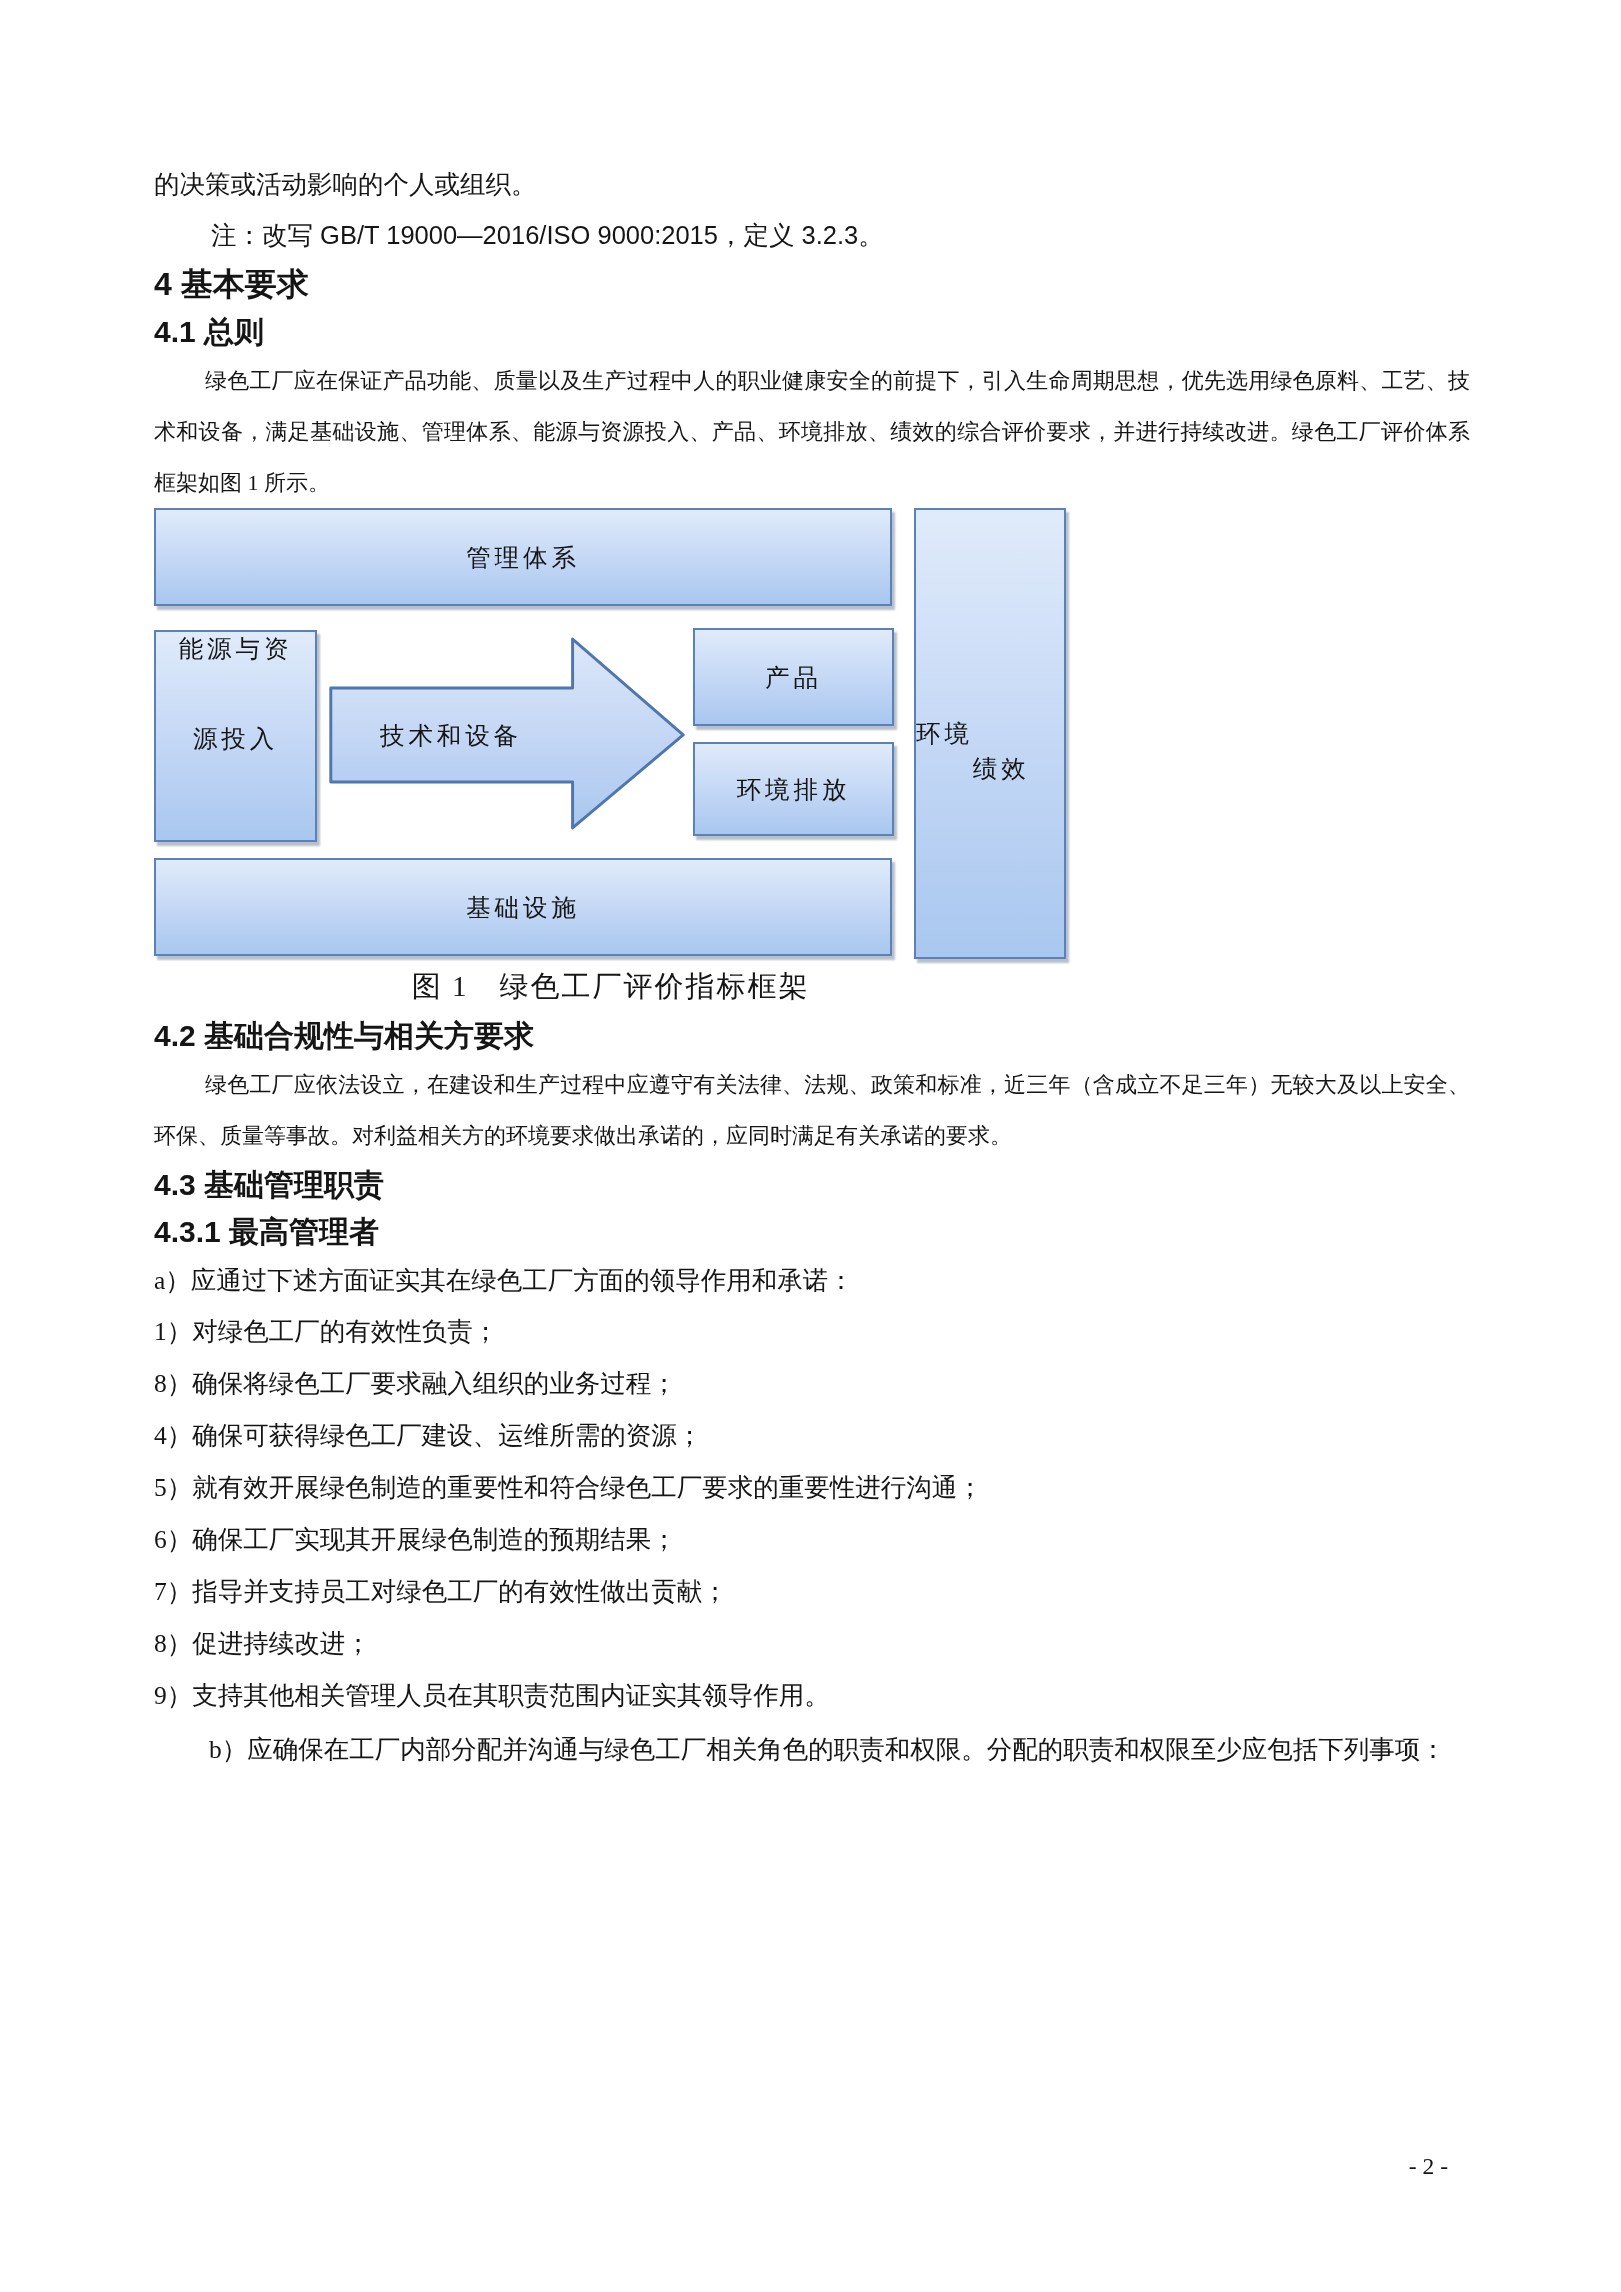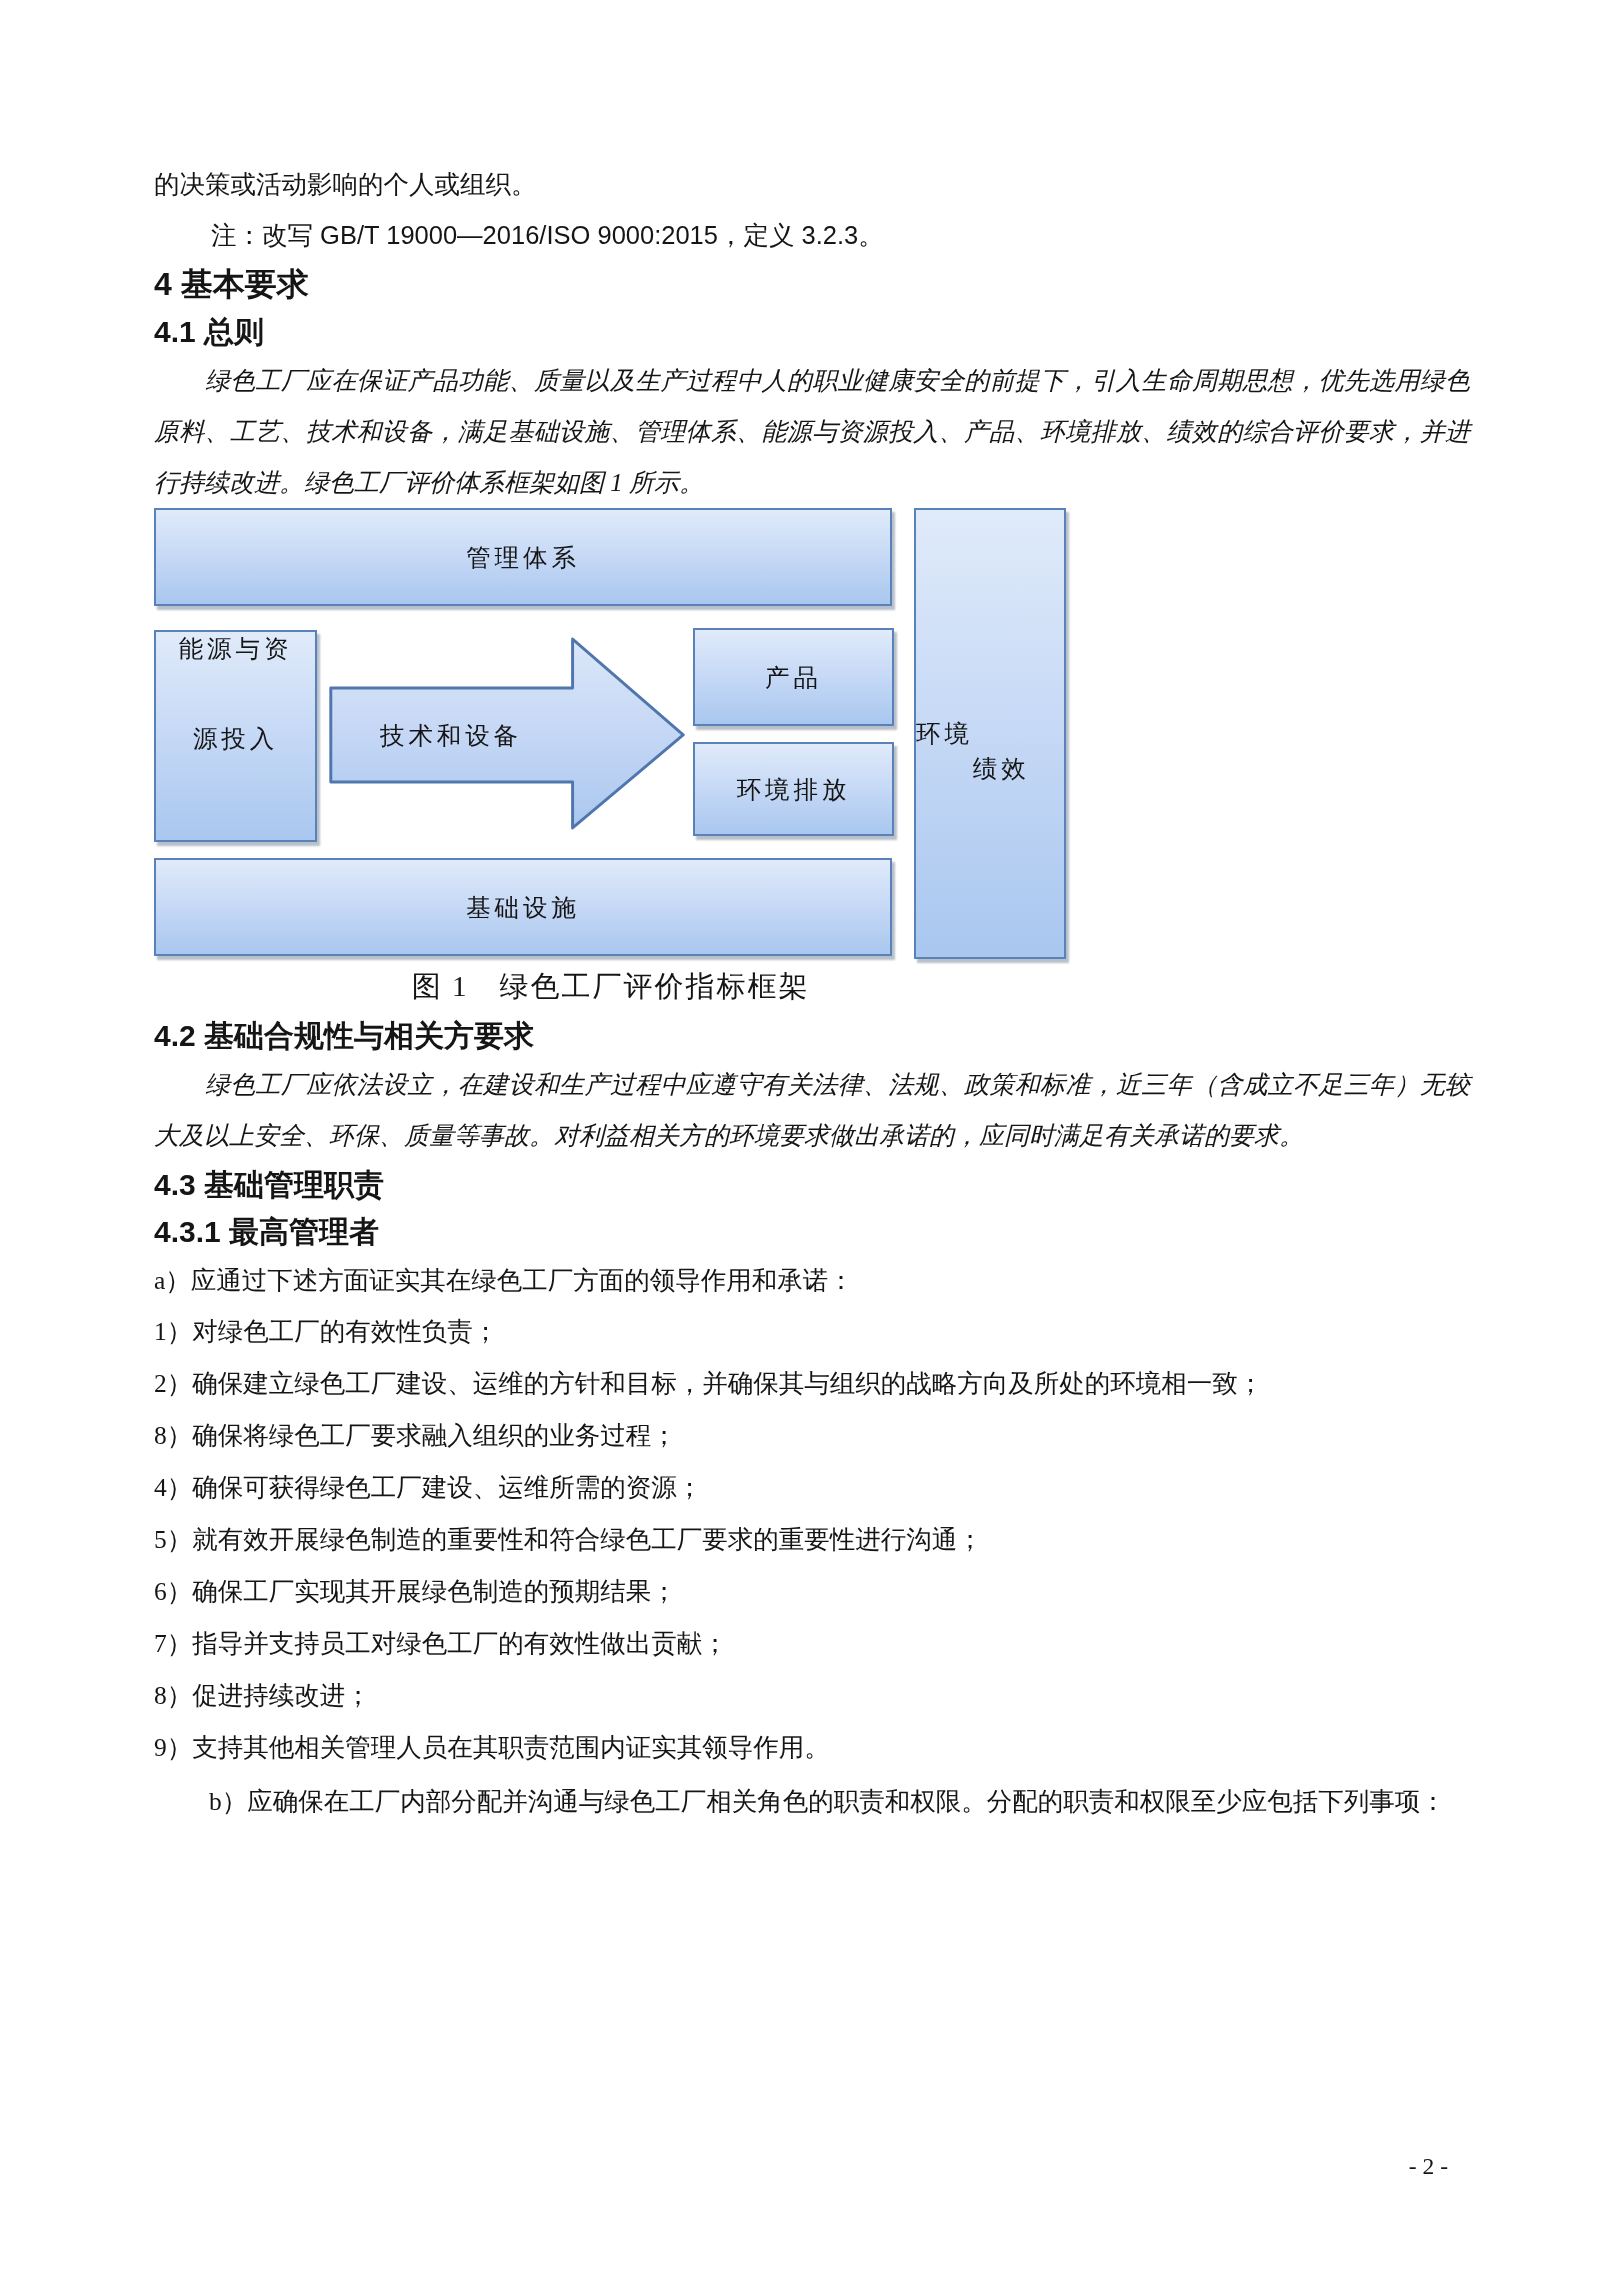--- a/index.html
+++ b/index.html
@@ -23,21 +23,21 @@
   .note{font-size:25.5px;line-height:51px;text-indent:57px;
         font-family:"Liberation Sans","DejaVu Sans",sans-serif;}
   .h-sec{font-size:32px;line-height:47px;font-weight:bold;margin-top:15.7px;
          font-family:"Liberation Sans","DejaVu Sans",sans-serif;}
   .h-sub{font-size:30px;line-height:47px;font-weight:bold;
          font-family:"Liberation Sans","DejaVu Sans",sans-serif;}
   .h-41{margin-top:23.5px;}
   .h-42{margin-top:50px;}
   .h-43{margin-top:18.6px;}
   .h-431{margin-top:21.6px;}
-  .para{font-size:25px;line-height:51px;text-align:justify;text-indent:51px;font-style:italic;}
+  .para{font-size:22px;line-height:51px;text-align:justify;text-indent:51px;}
   .para-41{margin-top:2.9px;}
   .para-42{margin-top:2px;}
 
   .figure{position:relative;margin-top:21.6px;margin-left:248px;width:913px;height:453px;}
   .fbox{
     position:absolute;
     background:linear-gradient(180deg,#e0ebfa 0%,#c8daf6 45%,#a9c7ef 100%);
     border:2px solid #5b82b8;
     box-shadow:2.9px 3.9px 2px #b7bfca;
     display:flex;align-items:center;justify-content:center;
@@ -138,21 +138,20 @@
 
     <p class="para para-42">绿色工厂应依法设立，在建设和生产过程中应遵守有关法律、法规、政策和标准，近三年（含成立不足三年）无较大及以上安全、环保、质量等事故。对利益相关方的环境要求做出承诺的，应同时满足有关承诺的要求。</p>
 
     <h2 class="h-sub h-43">4.3 基础管理职责</h2>
 
     <h2 class="h-sub h-431">4.3.1 最高管理者</h2>
 
     <p class="item-a">a）应通过下述方面证实其在绿色工厂方面的领导作用和承诺：</p>
 
     <p class="subitem">1）对绿色工厂的有效性负责；</p>
-    <p class="subitem">2）确保建立绿色工厂建设、运维的方针和目标，并确保其与组织的战略方向及所处的环境相一致；</p>
     <p class="subitem">8）确保将绿色工厂要求融入组织的业务过程；</p>
     <p class="subitem">4）确保可获得绿色工厂建设、运维所需的资源；</p>
     <p class="subitem">5）就有效开展绿色制造的重要性和符合绿色工厂要求的重要性进行沟通；</p>
     <p class="subitem">6）确保工厂实现其开展绿色制造的预期结果；</p>
     <p class="subitem">7）指导并支持员工对绿色工厂的有效性做出贡献；</p>
     <p class="subitem">8）促进持续改进；</p>
     <p class="subitem">9）支持其他相关管理人员在其职责范围内证实其领导作用。</p>
 
     <p class="item-b">b）应确保在工厂内部分配并沟通与绿色工厂相关角色的职责和权限。分配的职责和权限至少应包括下列事项：</p>
 

